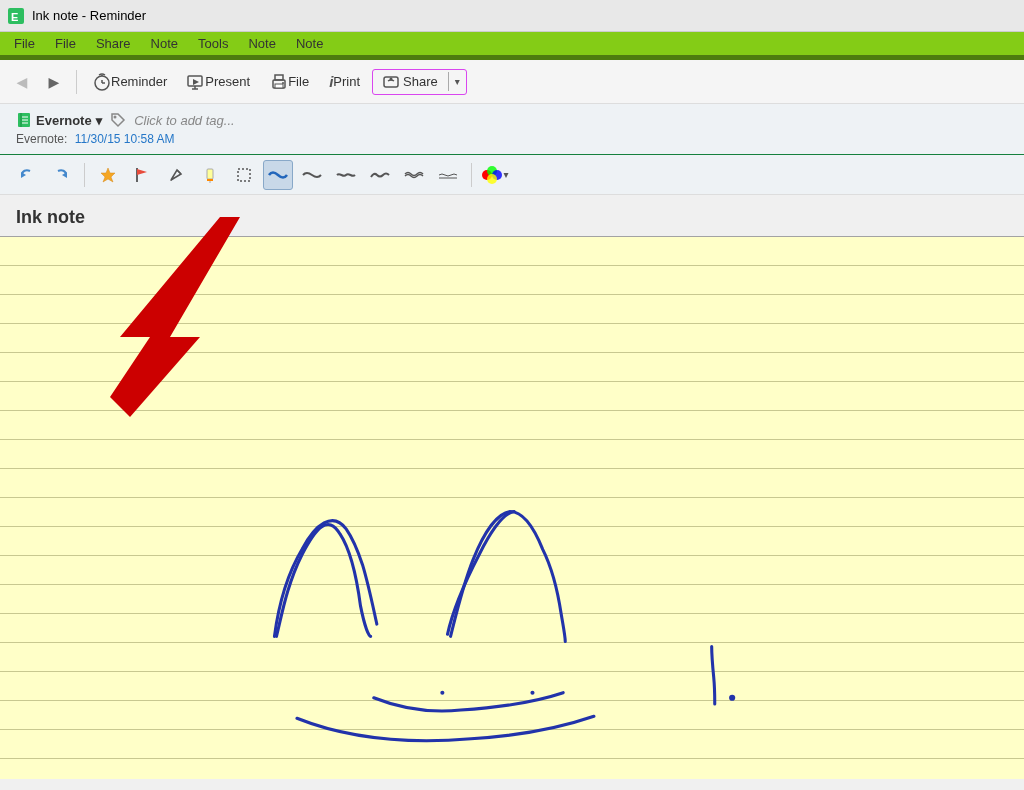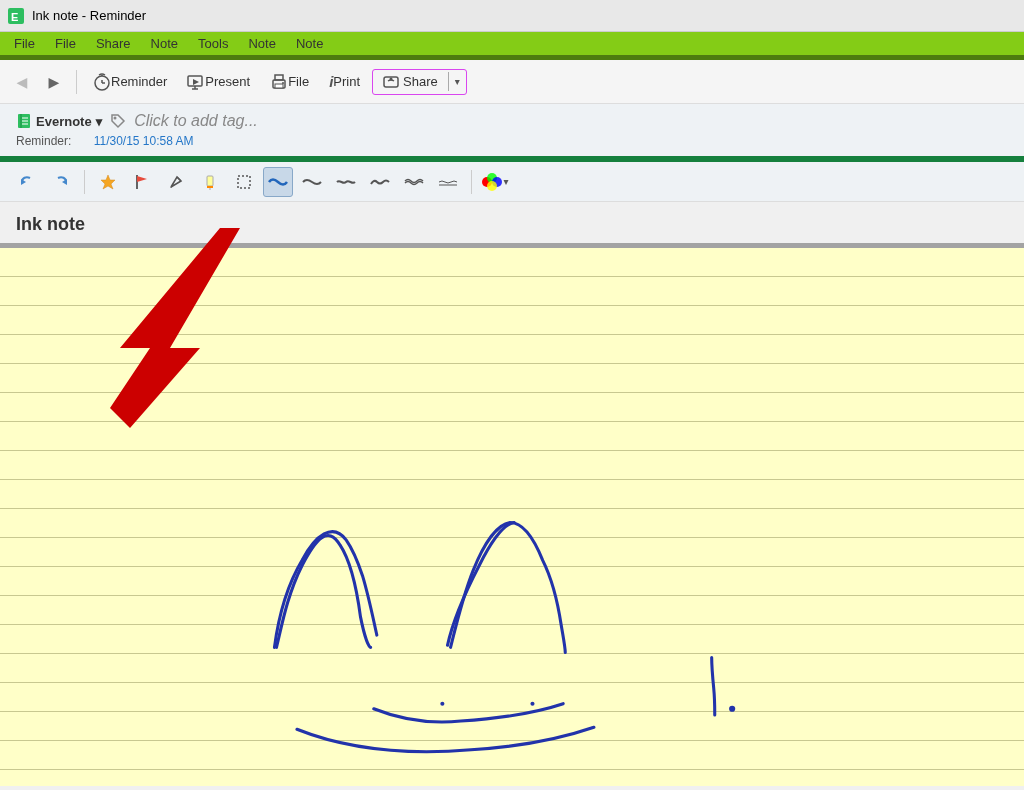--- a/index.html
+++ b/index.html
@@ -90,39 +90,39 @@
       padding: 4px 6px;
       border-left: 1px solid #aaa;
       font-size: 10px;
       color: #555;
     }
 
     
     #note-header {
       background: #eef2f5;
       padding: 8px 16px;
-      border-bottom: 6px solid #15803d;
+      border-bottom: 1px solid #15803d;
     }
     #notebook-row {
       display: flex;
       align-items: center;
       gap: 8px;
       margin-bottom: 4px;
     }
     .notebook-selector {
       display: flex;
       align-items: center;
       gap: 4px;
       cursor: pointer;
       font-size: 13px;
       font-weight: bold;
       color: #333;
     }
     .tag-area {
-      font-size: 16px;
+      font-size: 13px;
       color: #888;
       cursor: pointer;
       font-style: italic;
     }
     #created-row {
       font-size: 12px;
       color: #555;
     }
     #created-row .created-label { color: #555; }
     #created-row .created-date { color: #2577c8; }
@@ -159,21 +159,21 @@
       display: flex;
       flex-direction: column;
       height: calc(790px - 32px - 28px - 44px - 62px - 40px);
     }
 
     .note-title-row {
       padding: 12px 16px 8px 16px;
       font-size: 18px;
       font-weight: bold;
       color: #333;
-      border-bottom: 5px solid #a3a3a3;
+      border-bottom: 1px solid #a3a3a3;
     }
 
     .lined-paper {
       flex: 1;
       background-color: #ffffc8;
       background-image: repeating-linear-gradient(
         transparent,
         transparent 28px,
         #c8c890 28px,
         #c8c890 29px
@@ -294,22 +294,22 @@
       <span>Evernote</span>
       <span>▾</span>
     </div>
     <svg width="16" height="16" viewBox="0 0 16 16">
       <path d="M2 2 L8 2 L14 8 L8 14 L2 8 Z" fill="none" stroke="#888" stroke-width="1.5"></path>
       <circle cx="5" cy="5" r="1.5" fill="#888"></circle>
     </svg>
     <span class="tag-area">Click to add tag...</span>
   </div>
   <div id="created-row">
-    <span class="created-label">Reminder:</span>
-    <span class="created-date" style="color:#2577c8; margin-left:19px;">11/30/15 10:58 AM</span>
+    <span class="created-label">Evernote:</span>
+    <span class="created-date" style="color:#2577c8; margin-left:4px;">11/30/15 10:58 AM</span>
   </div>
 </div>
 
 <div id="drawing-toolbar">
   <div class="draw-btn">
     <svg width="18" height="18" viewBox="0 0 18 18">
       <path d="M4 9 C4 5 8 3 12 5" fill="none" stroke="#4488cc" stroke-width="2"></path>
       <polygon points="3,6 3,12 8,9" fill="#4488cc"></polygon>
     </svg>
   </div>

